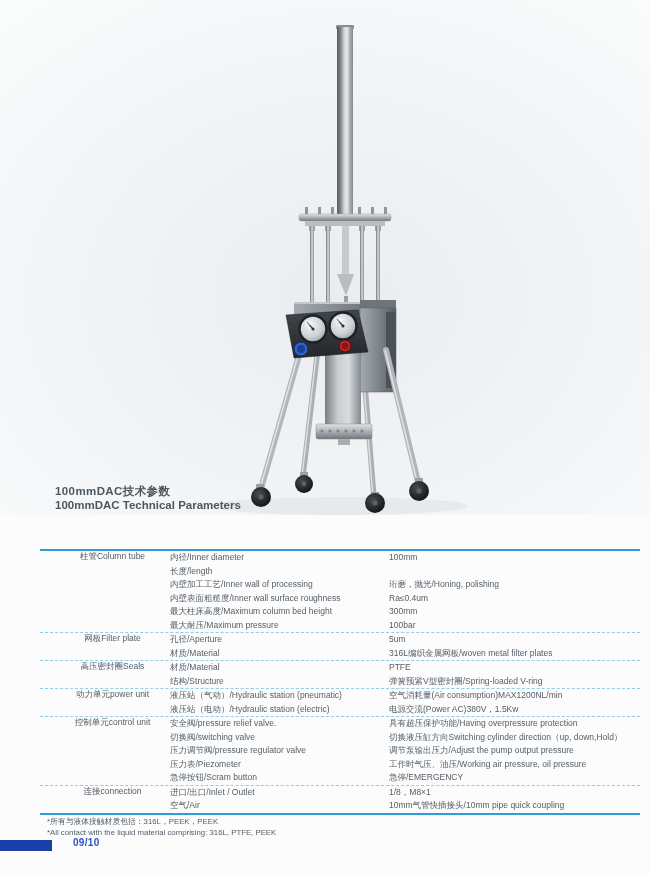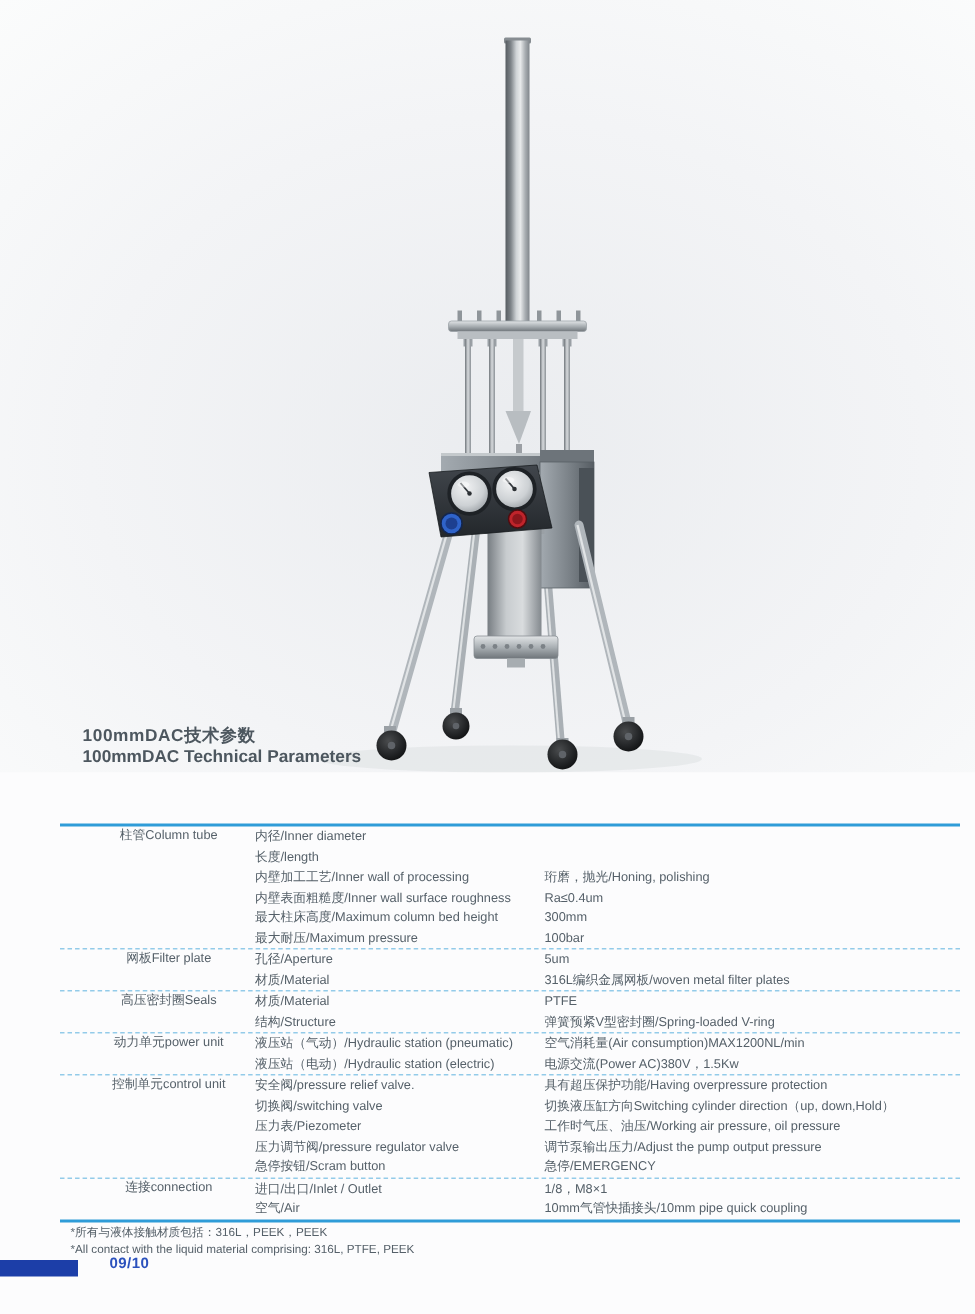--- a/index.html
+++ b/index.html
@@ -19,21 +19,21 @@
     color:#556069;
   }
   .t-group{display:flex;}
   .t-group + .t-group{border-top:1px dashed #93cbe9;}
   .t-label{
     width:130px;box-sizing:border-box;padding-left:15px;
     display:flex;flex-direction:row;justify-content:center;
     font-size:8.5px;line-height:10.5px;
   }
   .t-rows{flex:1;min-width:0;}
-  .t-row{display:flex;height:13.5px;line-height:13.5px;font-size:8.5px;white-space:nowrap;}
+  .t-row{display:flex;height:13.5px;line-height:13.5px;font-size:8.5px;white-space:nowrap;gap:26px;}
   .t-param{width:193px;flex:0 0 193px;overflow:visible;}
   .t-value{flex:1;overflow:visible;}
   .footnotes{position:absolute;left:47px;top:816px;font-size:7.8px;line-height:11px;color:#556069;}
   .footer-bar{position:absolute;left:0;top:840px;width:52px;height:11px;background:#1c3ea8;}
   .footer-page{position:absolute;left:73px;top:837px;font-size:10px;font-weight:bold;color:#2b51bd;letter-spacing:.3px;}
 </style>
 </head>
 <body>
 
 <div class="photo-wrap">
@@ -219,20 +219,21 @@
 <div class="spec-table">
 
   <div class="t-group">
     <div class="t-label">
       <div>柱管</div>
       <div>Column tube</div>
     </div>
     <div class="t-rows">
       <div class="t-row">
         <div class="t-param">内径/Inner diameter</div>
+        <div class="t-value">100mm</div>
       </div>
       <div class="t-row">
         <div class="t-param">长度/length</div>
       </div>
       <div class="t-row">
         <div class="t-param">内壁加工工艺/Inner wall of processing</div>
         <div class="t-value">珩磨，抛光/Honing, polishing</div>
       </div>
       <div class="t-row">
         <div class="t-param">内壁表面粗糙度/Inner wall surface roughness</div>
@@ -308,26 +309,26 @@
     <div class="t-rows">
       <div class="t-row">
         <div class="t-param">安全阀/pressure relief valve.</div>
         <div class="t-value">具有超压保护功能/Having overpressure protection</div>
       </div>
       <div class="t-row">
         <div class="t-param">切换阀/switching valve</div>
         <div class="t-value">切换液压缸方向Switching cylinder direction（up, down,Hold）</div>
       </div>
       <div class="t-row">
+        <div class="t-param">压力调节阀/pressure regulator valve</div>
+        <div class="t-value">调节泵输出压力/Adjust the pump output pressure</div>
+      </div>
+      <div class="t-row">
         <div class="t-param">压力表/Piezometer</div>
         <div class="t-value">工作时气压、油压/Working air pressure, oil pressure</div>
-      </div>
-      <div class="t-row">
-        <div class="t-param">压力调节阀/pressure regulator valve</div>
-        <div class="t-value">调节泵输出压力/Adjust the pump output pressure</div>
       </div>
       <div class="t-row">
         <div class="t-param">急停按钮/Scram button</div>
         <div class="t-value">急停/EMERGENCY</div>
       </div>
     </div>
   </div>
 
   <div class="t-group">
     <div class="t-label">

